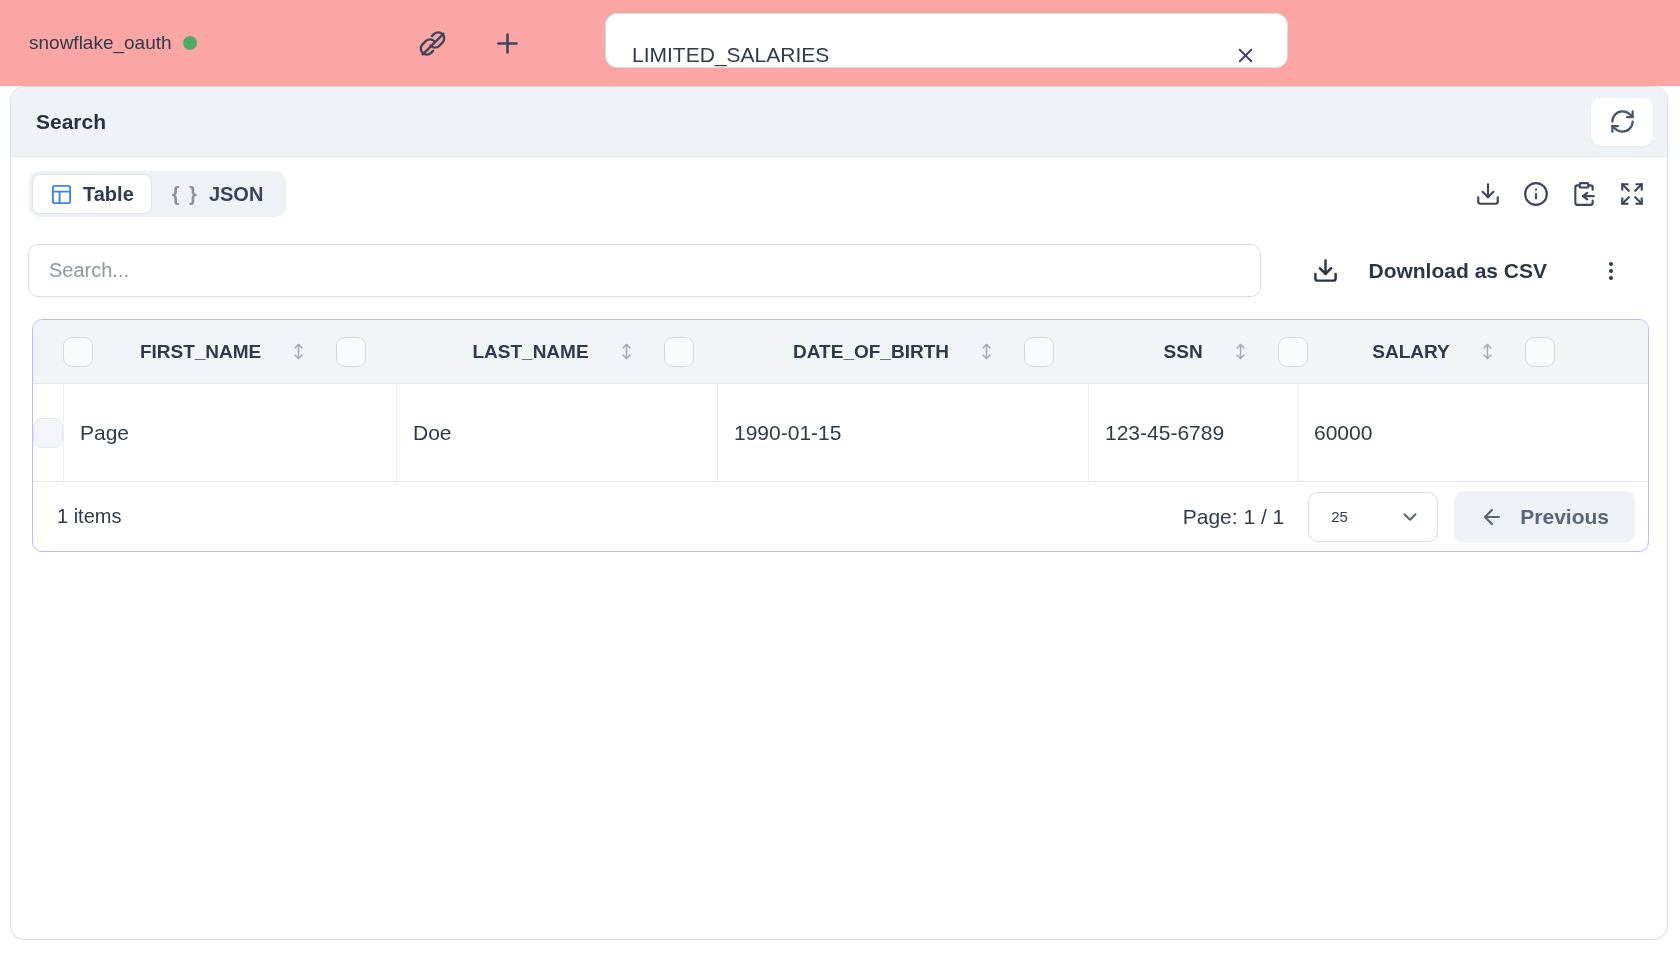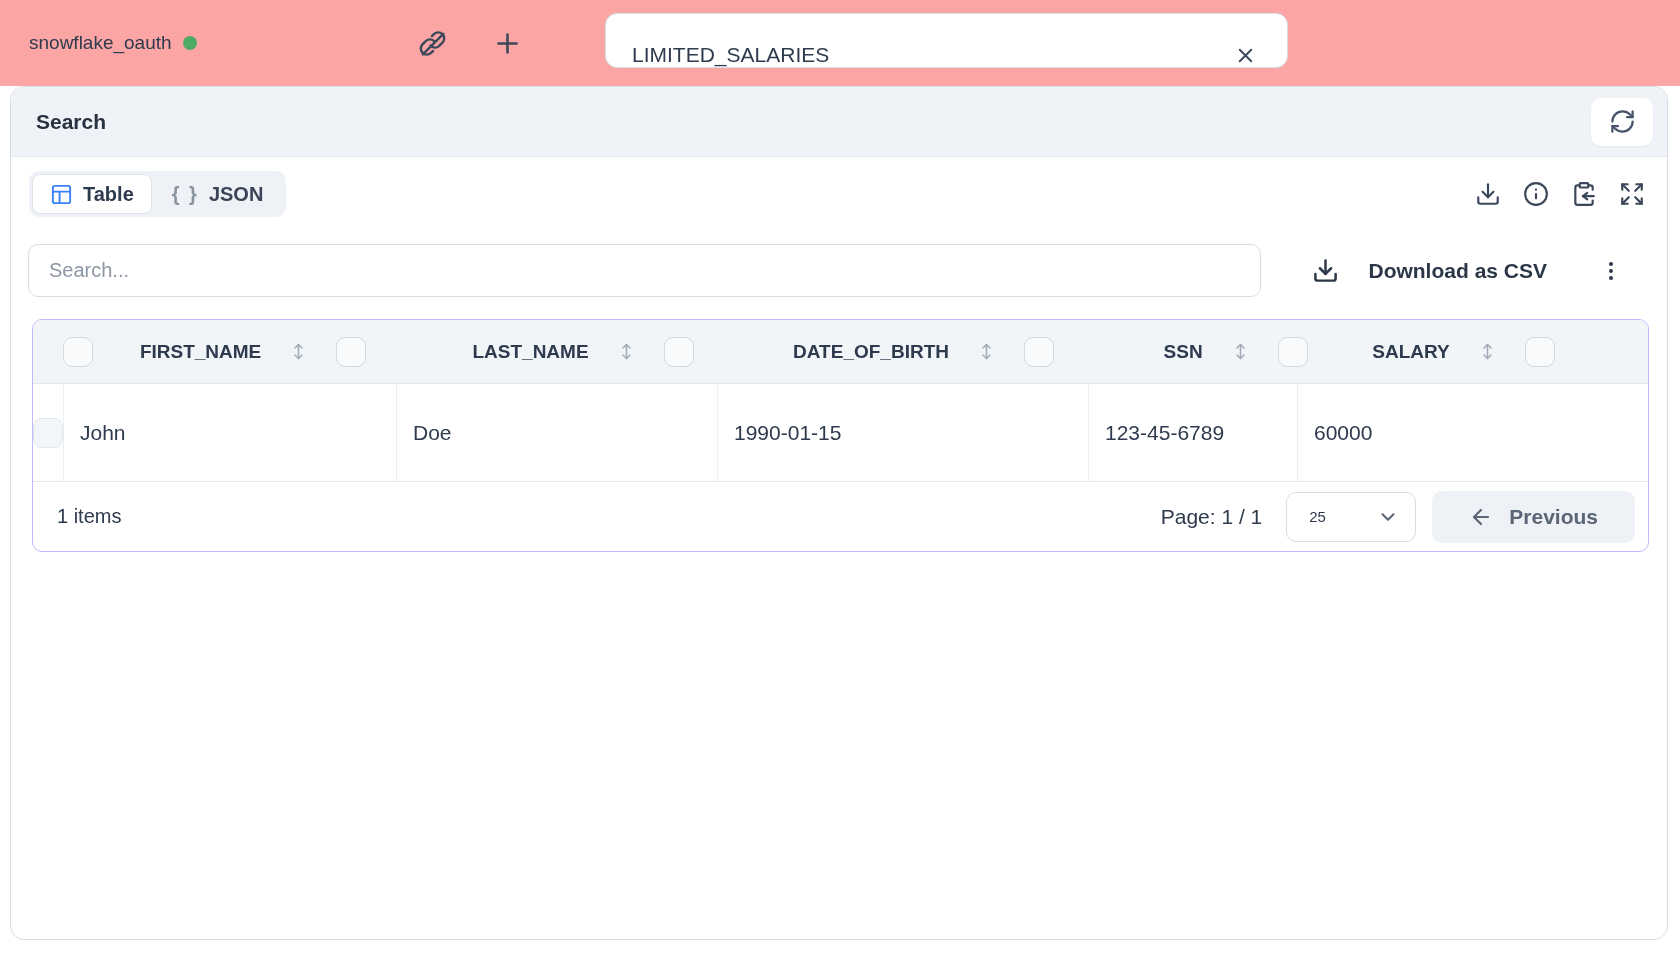--- a/index.html
+++ b/index.html
@@ -69,21 +69,21 @@
   .td-check { border-left:none; justify-content:center; padding-left:0; }
   .tfoot { display:flex; align-items:center; height:69px; padding:0 13px 0 24px; }
   .items-count { font-size:20px; color:#2e3a4d; }
   .foot-right { margin-left:auto; display:flex; align-items:center; gap:16px; }
   .page-label { font-size:21px; color:#2e3a4d; margin-right:8px; }
   .page-size { width:130px; height:50px; border:1.5px solid #d7dde4; border-radius:10px; background:#fff;
                display:flex; align-items:center; justify-content:space-between; padding:0 16px 0 22px;
                font-size:15px; color:#2e3a4d; cursor:pointer; }
   .page-size .chev { color:#5a6474; }
   .prev-btn { height:52px; background:#eef1f5; border:none; border-radius:10px; display:flex; align-items:center;
-              gap:16px; padding:0 37px; font-size:21px; font-weight:700; color:#5a6575; cursor:pointer;
+              gap:16px; padding:0 26px; font-size:21px; font-weight:700; color:#5a6575; cursor:pointer;
               font-family:"Liberation Sans","DejaVu Sans",sans-serif; }
 </style>
 </head>
 <body>
 
 <div class="topbar">
   <div class="conn">
     <span>snowflake_oauth</span>
     <span class="conn-dot"></span>
   </div>
@@ -298,21 +298,21 @@
           </span>
         </button>
         <div class="checkbox"></div>
       </div>
     </div>
 
     <div class="trow">
       <div class="td td-check">
         <div class="checkbox row-checkbox"></div>
       </div>
-      <div class="td w-c1">John</div>
+      <div class="td w-c1">Page</div>
       <div class="td w-c2">Doe</div>
       <div class="td w-c3">1990-01-15</div>
       <div class="td w-c4">123-45-6789</div>
       <div class="td w-c5">60000</div>
     </div>
 
     <div class="tfoot">
       <span class="items-count">1 items</span>
       <div class="foot-right">
         <span class="page-label">Page: 1 / 1</span>

